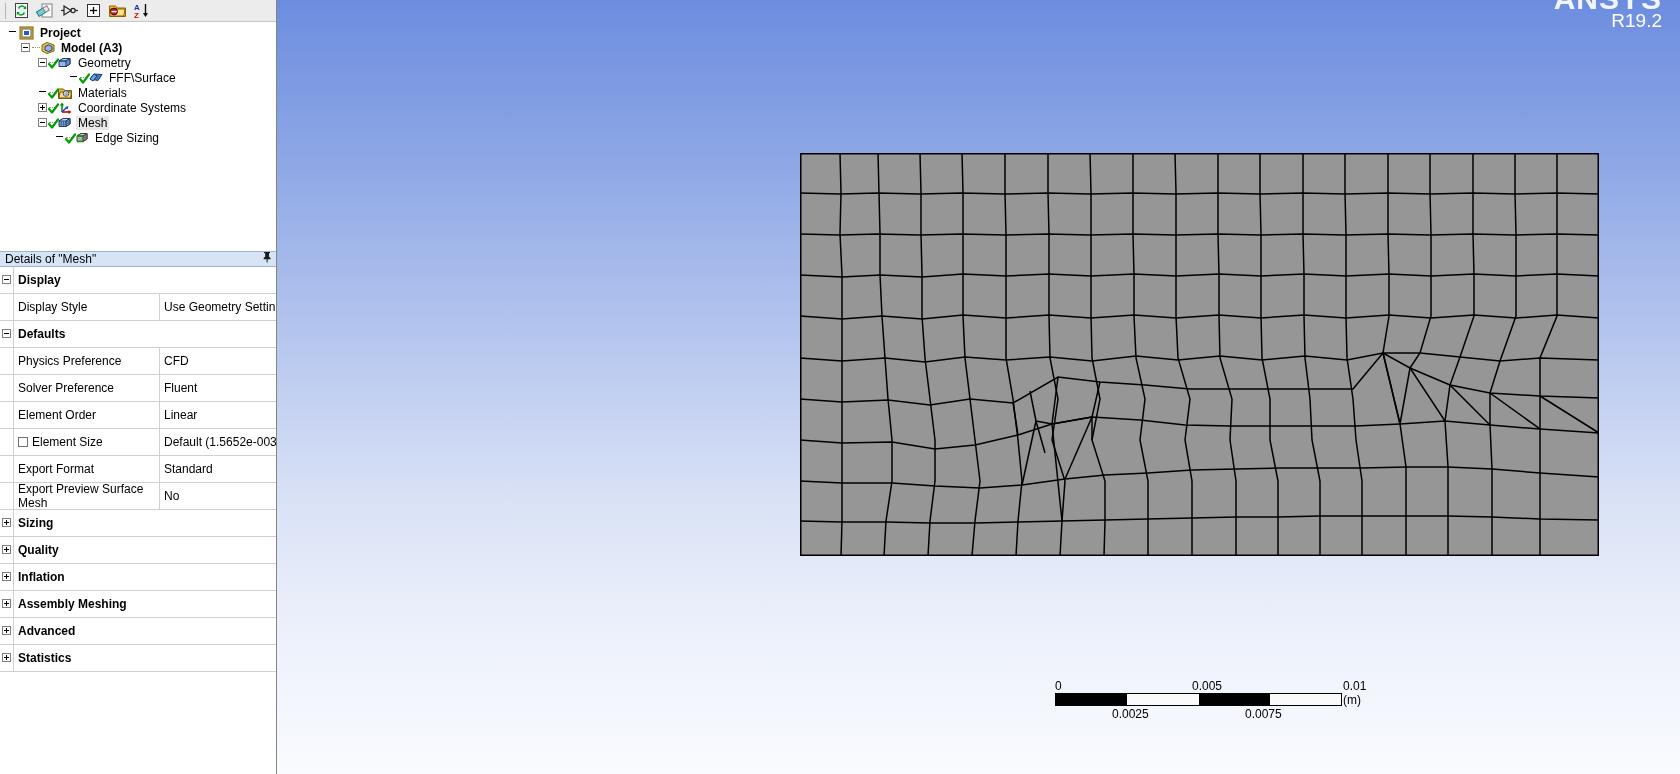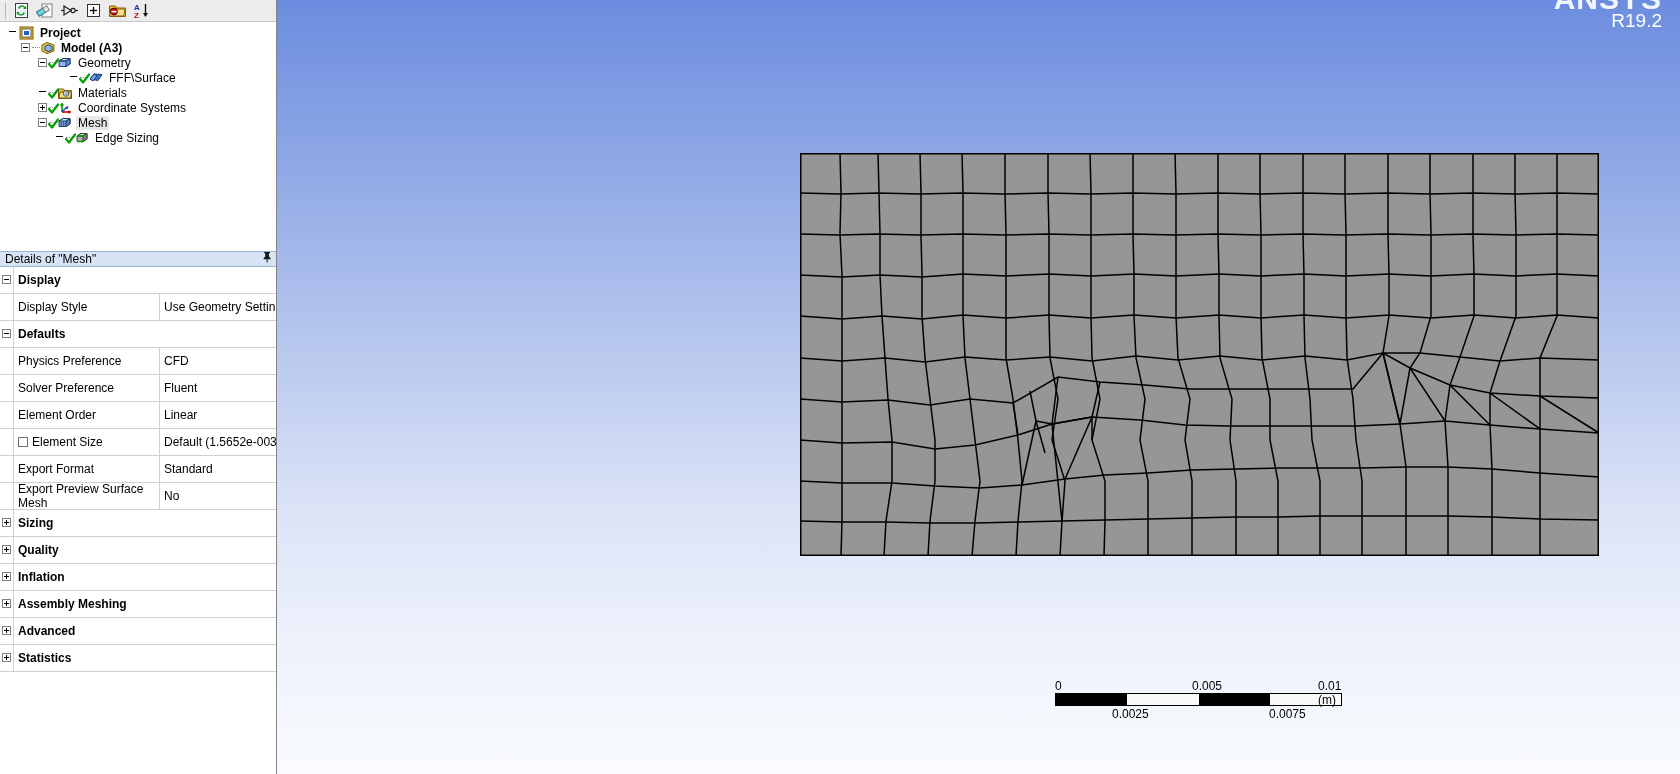--- a/index.html
+++ b/index.html
@@ -555,28 +555,28 @@
         <path d="M650 232 L645 268"></path>
         <path d="M690 240 L690 272"></path>
         <path d="M740 243 L740 276"></path>
       </g>
     </svg>
 
     <div id="scale-bar">
       <div id="scale-ticks">
         <span style="left:0px">0</span>
         <span style="left:137px">0.005</span>
-        <span style="left:263px">0.01 (m)</span>
+        <span style="left:288px">0.01 (m)</span>
       </div>
       <div id="scale-bar-bars">
         <div class="sb-dark"></div>
         <div class="sb-light"></div>
         <div class="sb-dark"></div>
         <div class="sb-light"></div>
       </div>
       <div id="scale-ticks2">
         <span style="left:57px">0.0025</span>
-        <span style="left:214px">0.0075</span>
+        <span style="left:190px">0.0075</span>
       </div>
     </div>
 
   </div>
 </div>
 
 </body></html>

